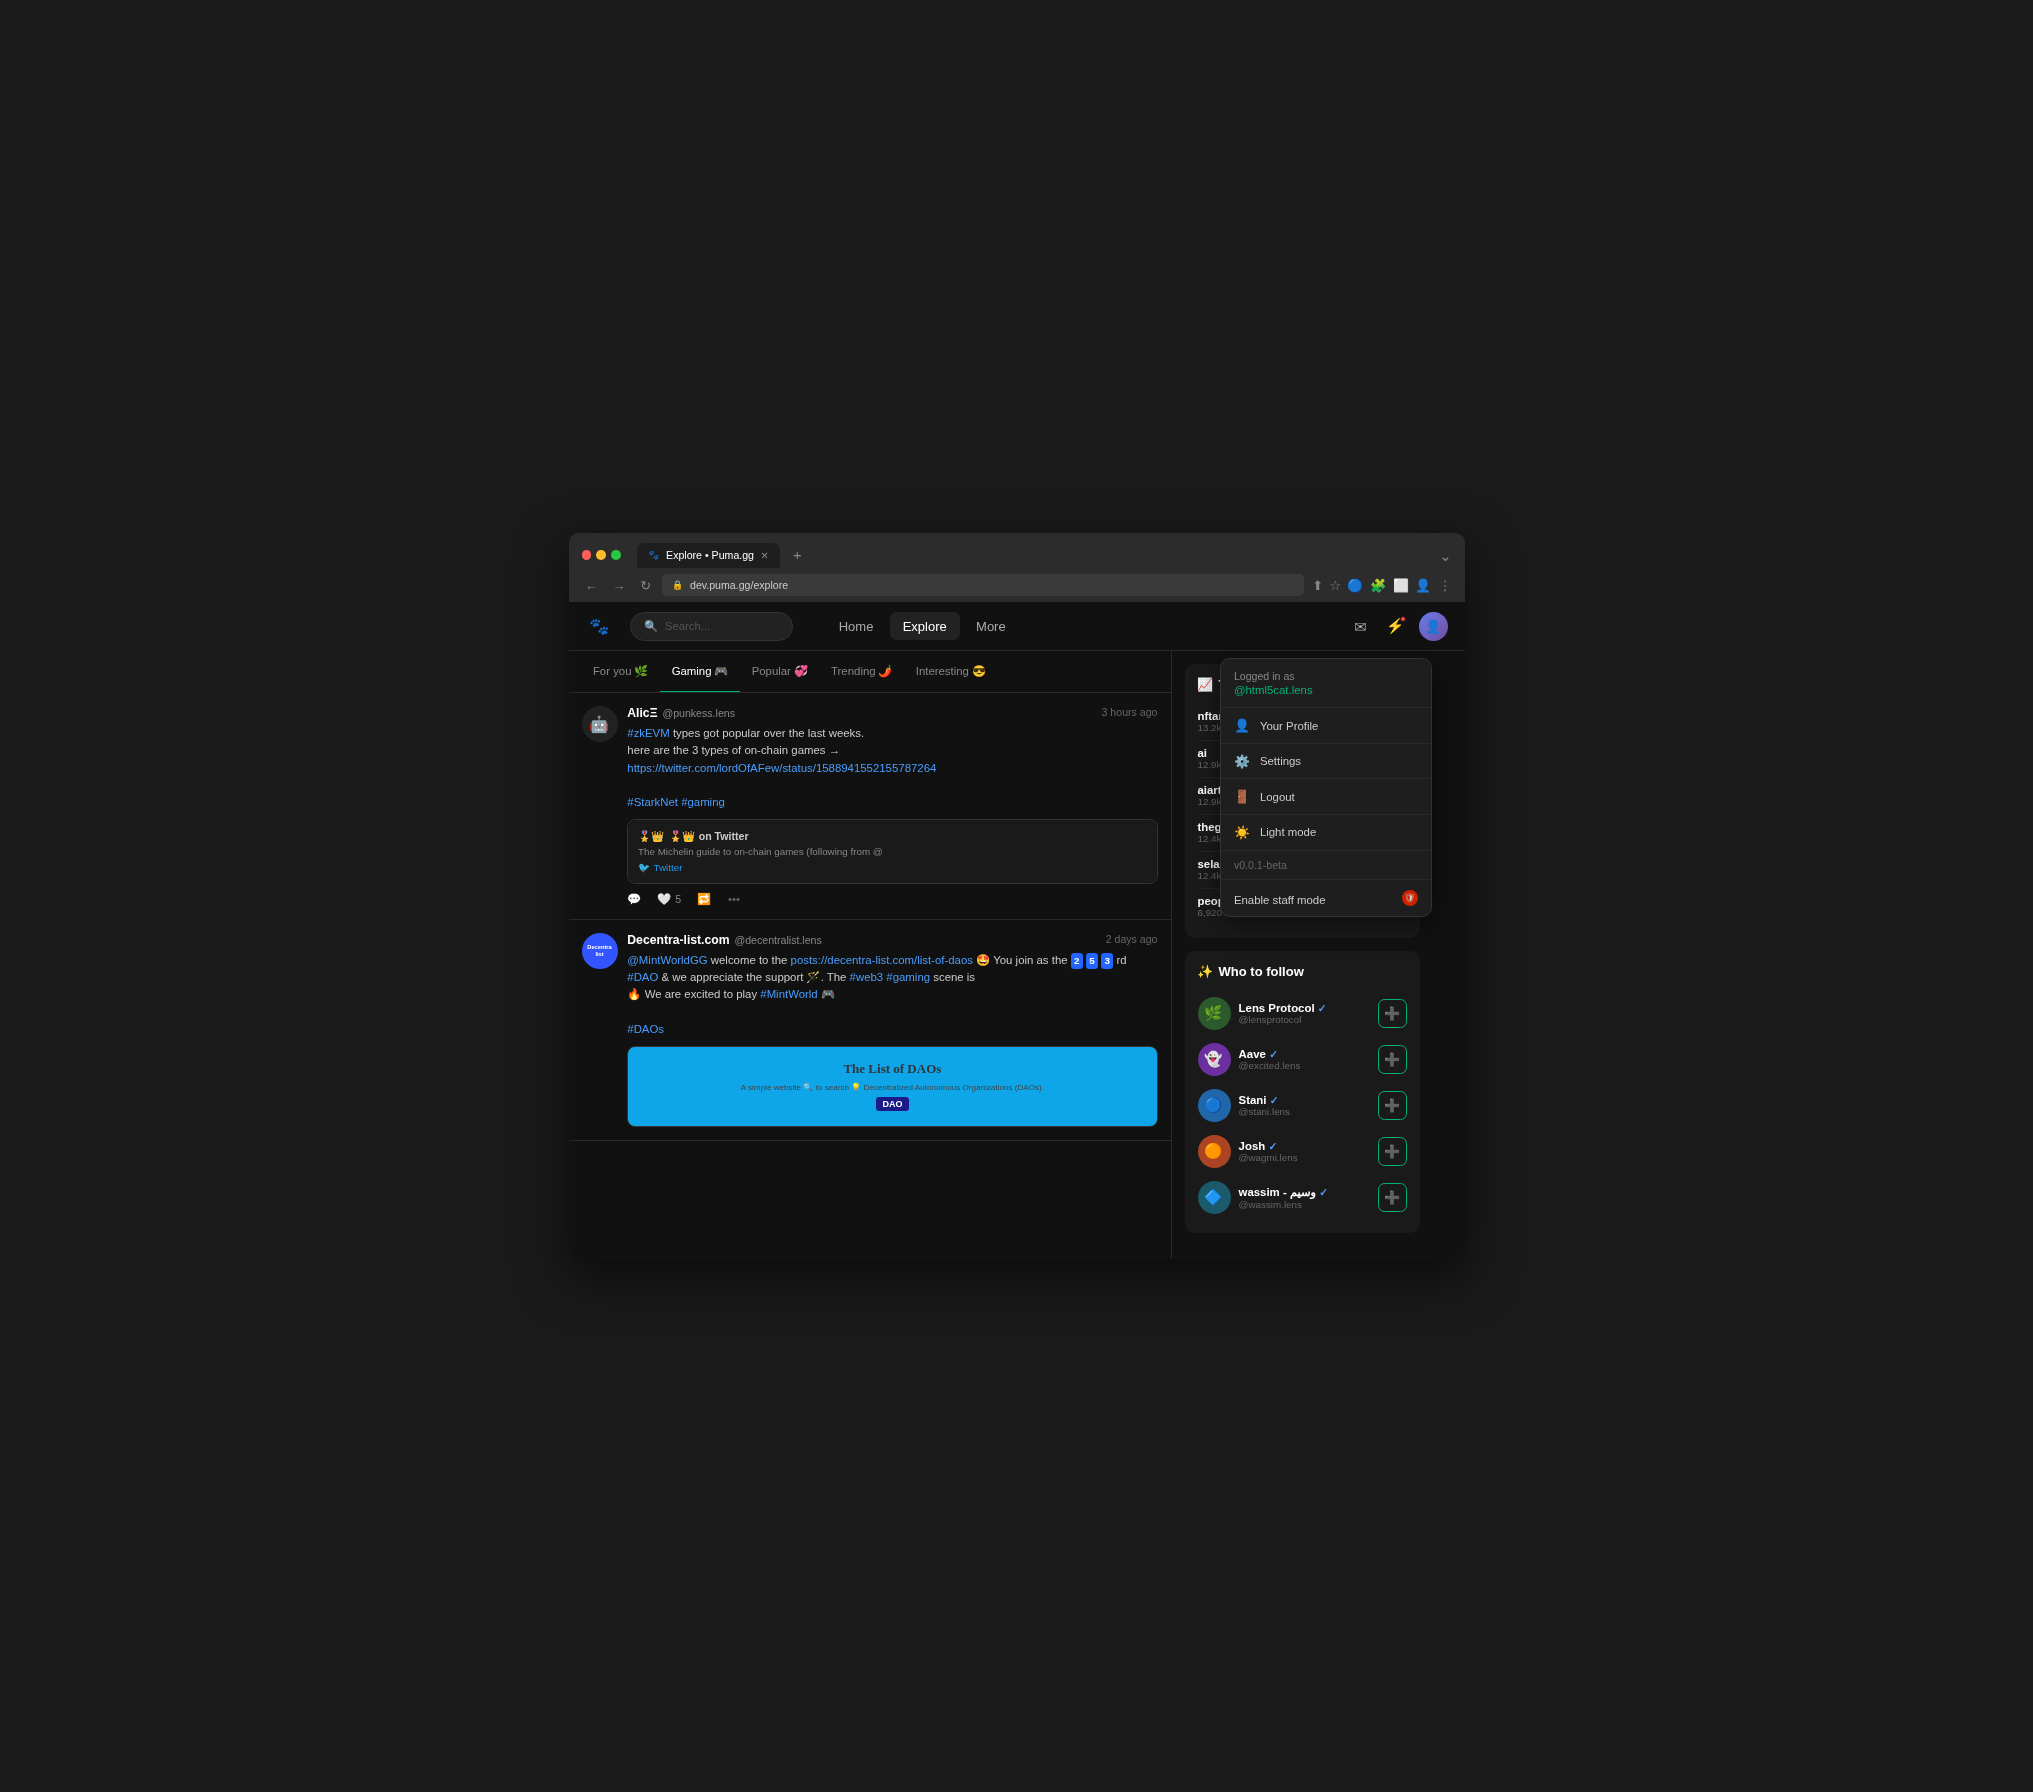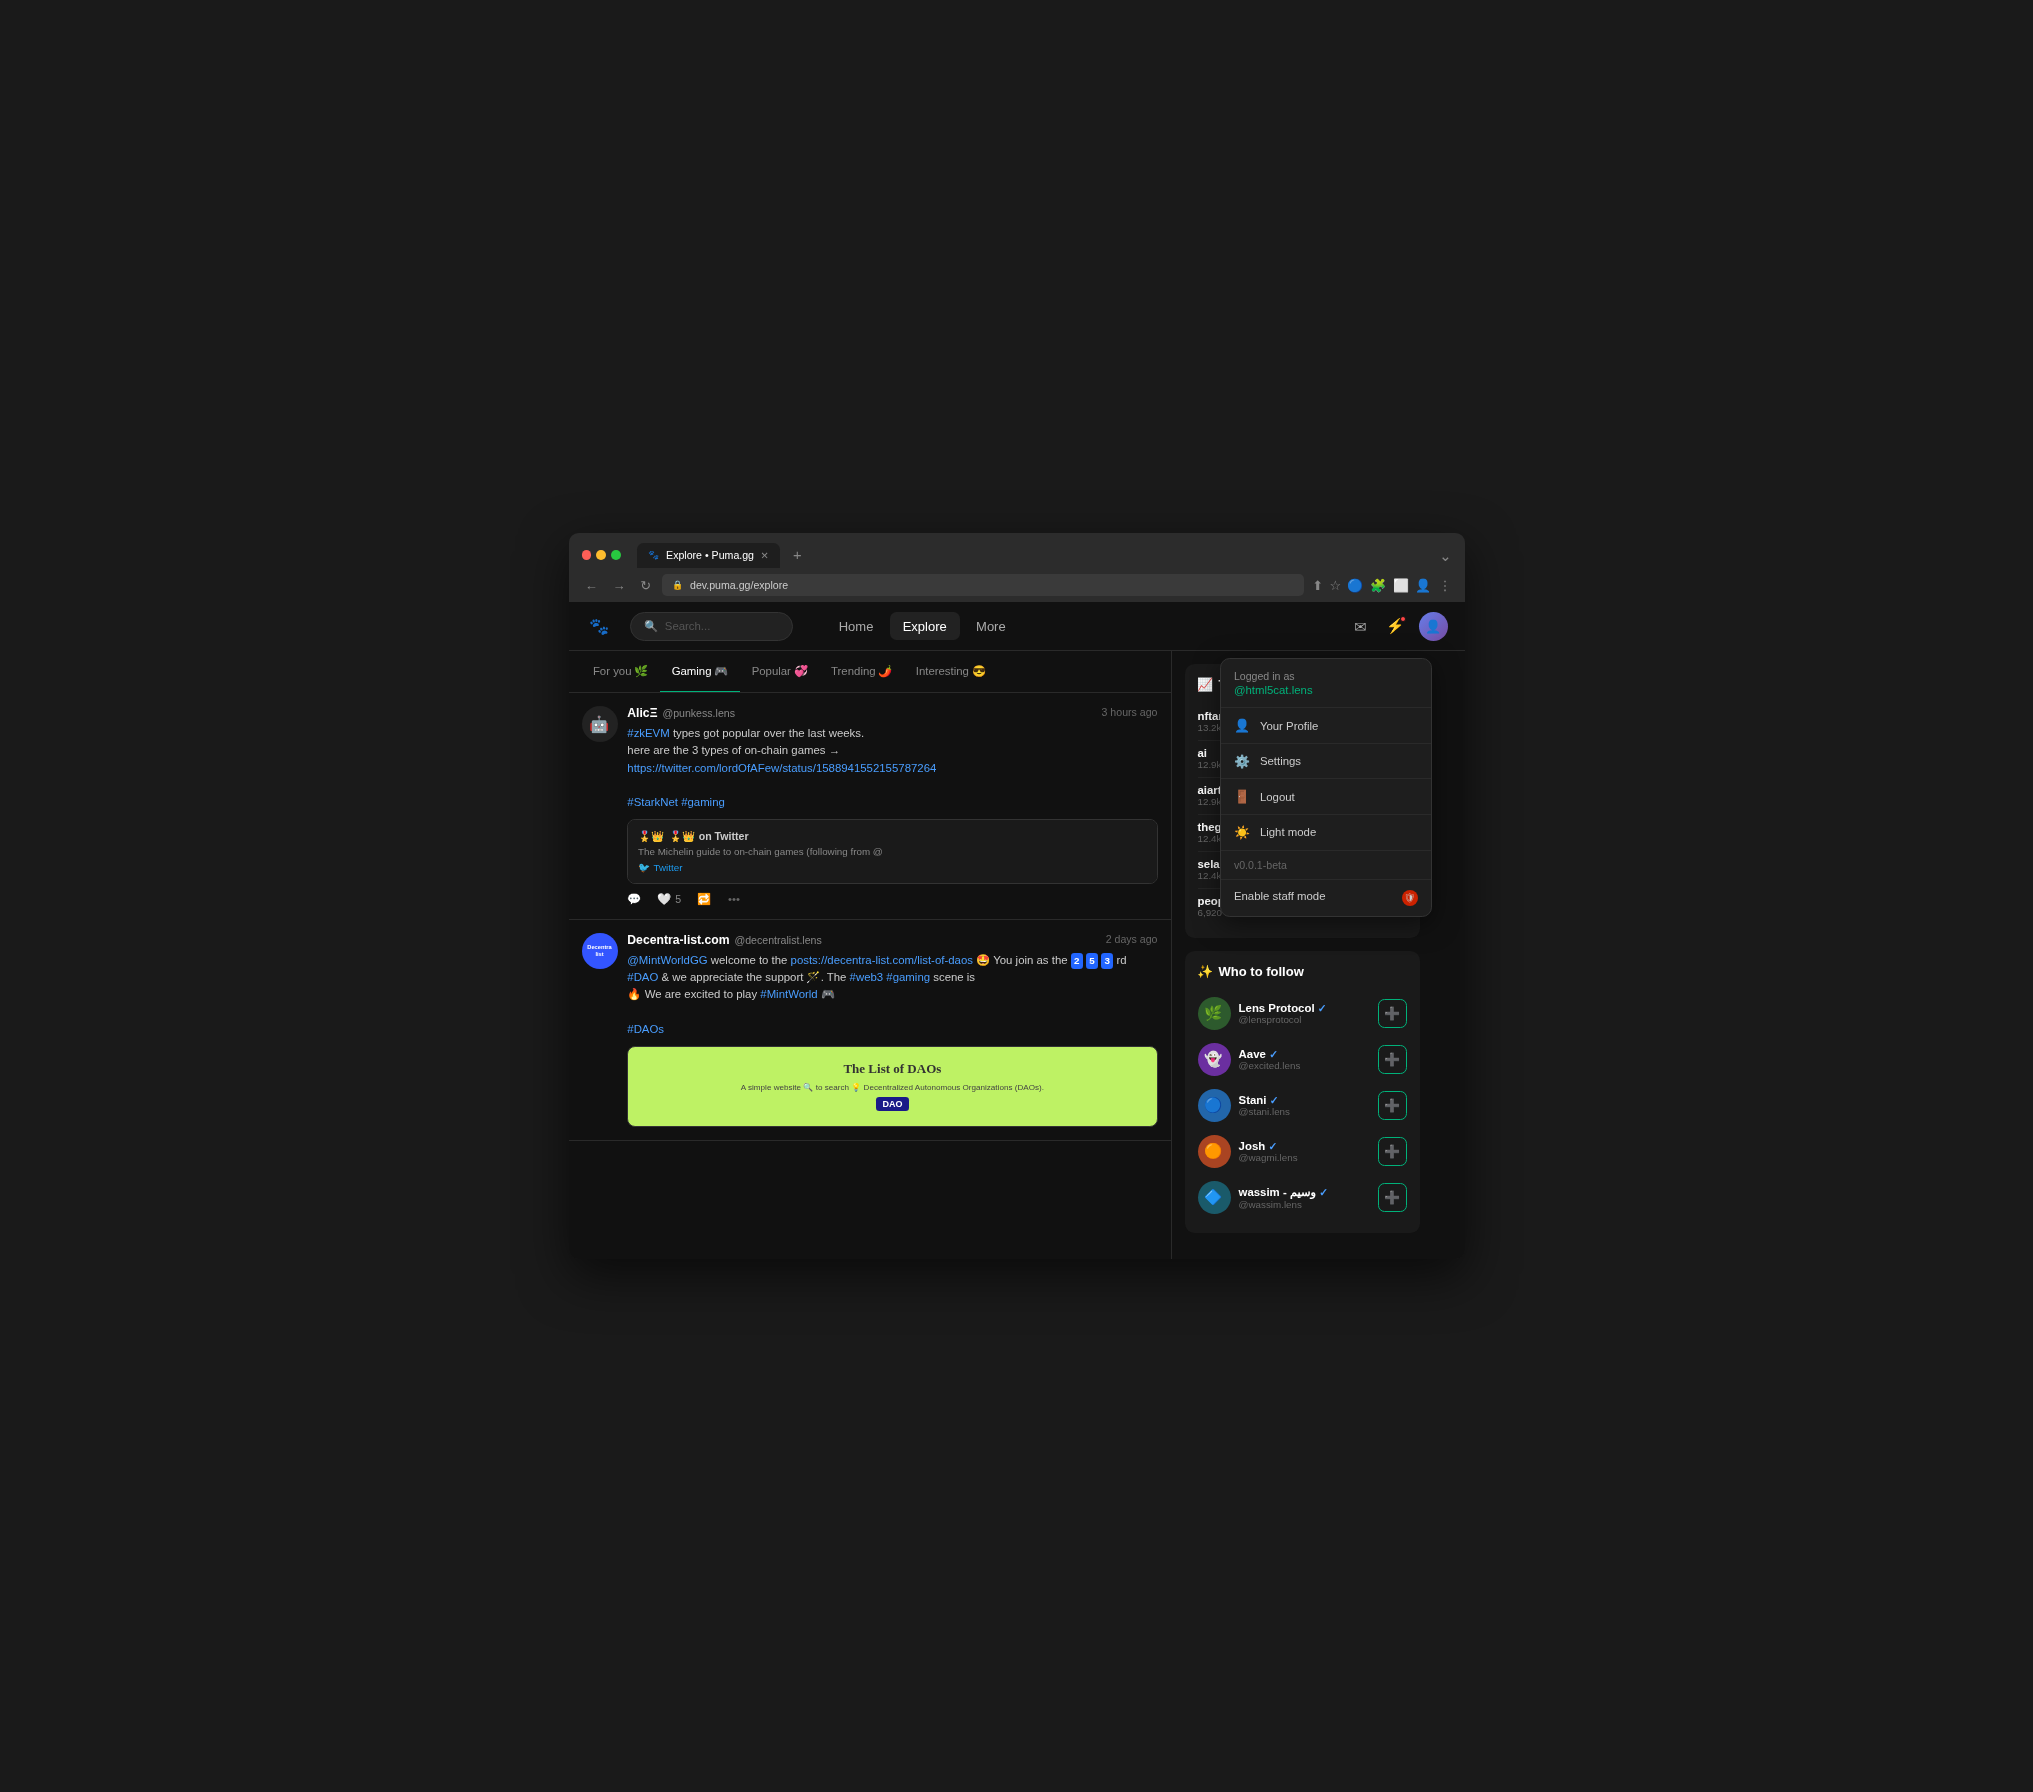--- a/index.html
+++ b/index.html
@@ -414,21 +414,21 @@
     .dropdown-item-icon { font-size: 13px; color: #888; }
     .version-item {
       padding: 8.1px 13px;
       font-size: 10.6px;
       color: #666;
       border-bottom: 0.8px solid #2a2a2a;
     }
     .staff-mode-item {
       padding: 9.8px 13px;
       display: flex;
-      align-items: flex-start;
+      align-items: flex-end;
       justify-content: space-between;
       font-size: 11.4px;
       color: #ccc;
       cursor: pointer;
     }
     .staff-badge {
       background: #cc2200;
       border-radius: 50%;
       width: 16.3px;
       height: 16.3px;
@@ -633,21 +633,21 @@
               <span class="post-hashtag">#web3</span>
               <span> </span>
               <span class="post-hashtag">#gaming</span>
               <span> scene is<br>🔥 We are excited to play </span>
               <span class="post-hashtag">#MintWorld</span>
               <span> 🎮</span>
               <br><br>
               <span class="post-hashtag">#DAOs</span>
             </div>
 
-            <div class="post-image-preview" style="background:#bef264; flex-direction:column; gap:4.9px; padding:8.1px;">
+            <div class="post-image-preview" style="background:#0ea5e9; flex-direction:column; gap:4.9px; padding:8.1px;">
               <div style="font-weight:700; font-size:13px; font-family:Georgia,serif;">The List of DAOs</div>
               <div style="font-size:8.1px; color:#444; text-align:center;">A simple website 🔍 to search 💡 Decentralized Autonomous Organizations (DAOs).</div>
               <div style="background:#1a1a88; color:#fff; font-size:9px; font-weight:bold; padding:2.4px 6.5px; border-radius:3.3px;">DAO</div>
             </div>
           </div>
         </div>
       </div>
 
       <div class="sidebar">
 

